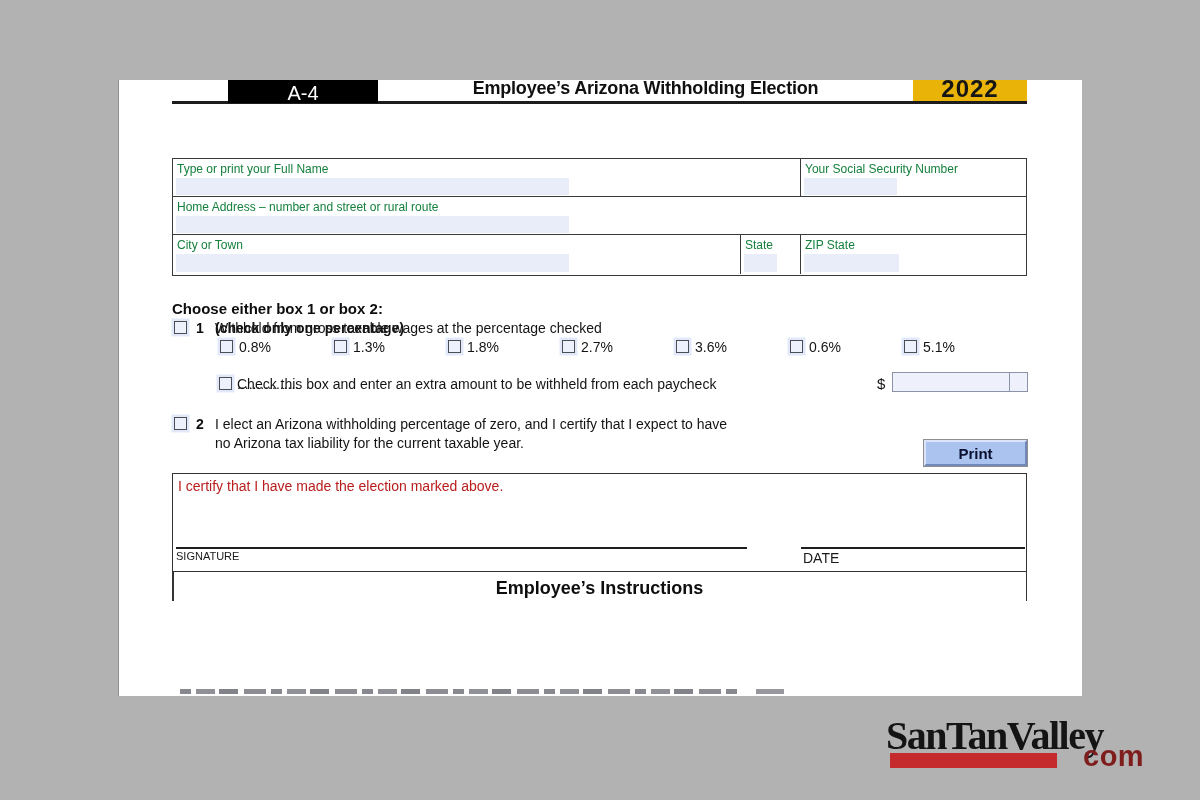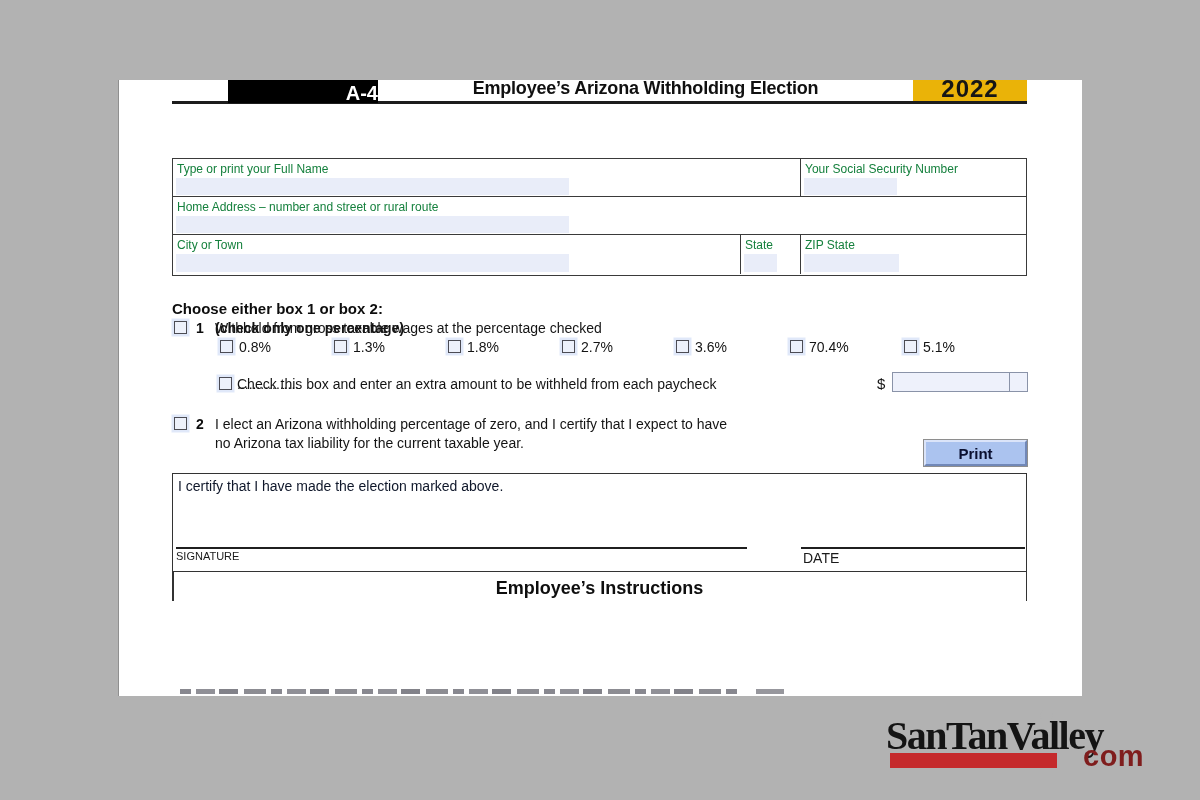--- a/index.html
+++ b/index.html
@@ -8,21 +8,21 @@
   .stage { position:relative; width:1200px; height:800px; background:#b2b2b2; overflow:hidden; }
 
   
   .page { position:absolute; left:118px; top:80px; width:964px; height:616px; background:#ffffff;
           box-shadow: 1px 0 0 #8f8f8f inset; }
   .page * { position:absolute; }
 
   
   .hdr-rule { left:54px; top:21px; width:855px; height:2.5px; background:#1c1c1c; }
   .a4-box { left:110px; top:0; width:150px; height:23px; background:#000; color:#fff;
-            font-weight:bold; font-size:20px; text-align:right; line-height:26px; overflow:hidden; }
+            font-weight:normal; font-size:20px; text-align:center; line-height:26px; overflow:hidden; }
   .form-title { left:260px; top:-2px; width:535px; text-align:center; font-weight:bold;
                 font-size:18px; color:#101010; letter-spacing:-0.2px; }
   .year-box { left:795px; top:0; width:114px; height:21px; background:#eab308; overflow:hidden;
               text-align:center; }
   .year-box span { position:relative; top:-5px; font-weight:bold; font-size:24px; color:#161616; letter-spacing:1px; }
 
   
   .addr-table { left:54px; top:78px; width:855px; height:118px; border:1.5px solid #3a3a3a; }
   .addr-table .hdiv1 { left:0; top:36.5px; width:100%; height:1.3px; background:#3a3a3a; }
   .addr-table .hdiv2 { left:0; top:74.5px; width:100%; height:1.3px; background:#3a3a3a; }
@@ -48,21 +48,21 @@
 
   
   .print-btn { left:806px; top:360px; width:103px; height:26px; background:#abc3ef;
                border-top:2px solid #dbe4f9; border-left:2px solid #dbe4f9;
                border-right:2px solid #7188b8; border-bottom:2px solid #7188b8;
                outline:1px solid #8e8e8e; text-align:center; font-weight:bold; font-size:15px;
                color:#0a1030; line-height:23px; cursor:pointer; }
 
   
   .cert-box { left:54px; top:393px; width:855px; height:99px; border:1.5px solid #333; }
-  .cert-box .stmt { left:5px; top:4px; font-size:14px; color:#0f172a; }
+  .cert-box .stmt { left:5px; top:4px; font-size:14px; color:#b91c1c; }
   .cert-box .sig-line { left:3px; top:73px; width:571px; height:1.6px; background:#1f1f1f; }
   .cert-box .sig-label { left:3px; top:76px; font-size:11px; color:#1a1a1a; }
   .cert-box .date-line { left:628px; top:73px; width:224px; height:1.6px; background:#1f1f1f; }
   .cert-box .date-label { left:630px; top:76px; font-size:14px; color:#1a1a1a; }
 
   
   .instr-border-l { left:54px; top:492px; width:1.5px; height:29px; background:#333; }
   .instr-border-r { left:907.5px; top:492px; width:1.5px; height:29px; background:#333; }
   .instr-heading { left:54px; top:498px; width:855px; text-align:center; font-size:18px;
                    font-weight:bold; color:#0e0e0e; }
@@ -154,21 +154,21 @@
     <div class="pct-item" style="left:444px; top:259px;">
       <span class="cb"></span>
       <span class="pct-label">2.7%</span>
     </div>
     <div class="pct-item" style="left:558px; top:259px;">
       <span class="cb"></span>
       <span class="pct-label">3.6%</span>
     </div>
     <div class="pct-item" style="left:672px; top:259px;">
       <span class="cb"></span>
-      <span class="pct-label">70.4%</span>
+      <span class="pct-label">0.6%</span>
     </div>
     <div class="pct-item" style="left:786px; top:259px;">
       <span class="cb"></span>
       <span class="pct-label">5.1%</span>
     </div>
 
     <div class="cb" style="left:101px; top:297px;"></div>
     <span class="body-text" style="left:119px; top:296px;">
         <span>Check this box and enter an extra amount to be withheld from each paycheck</span> 
         <span>................</span>

